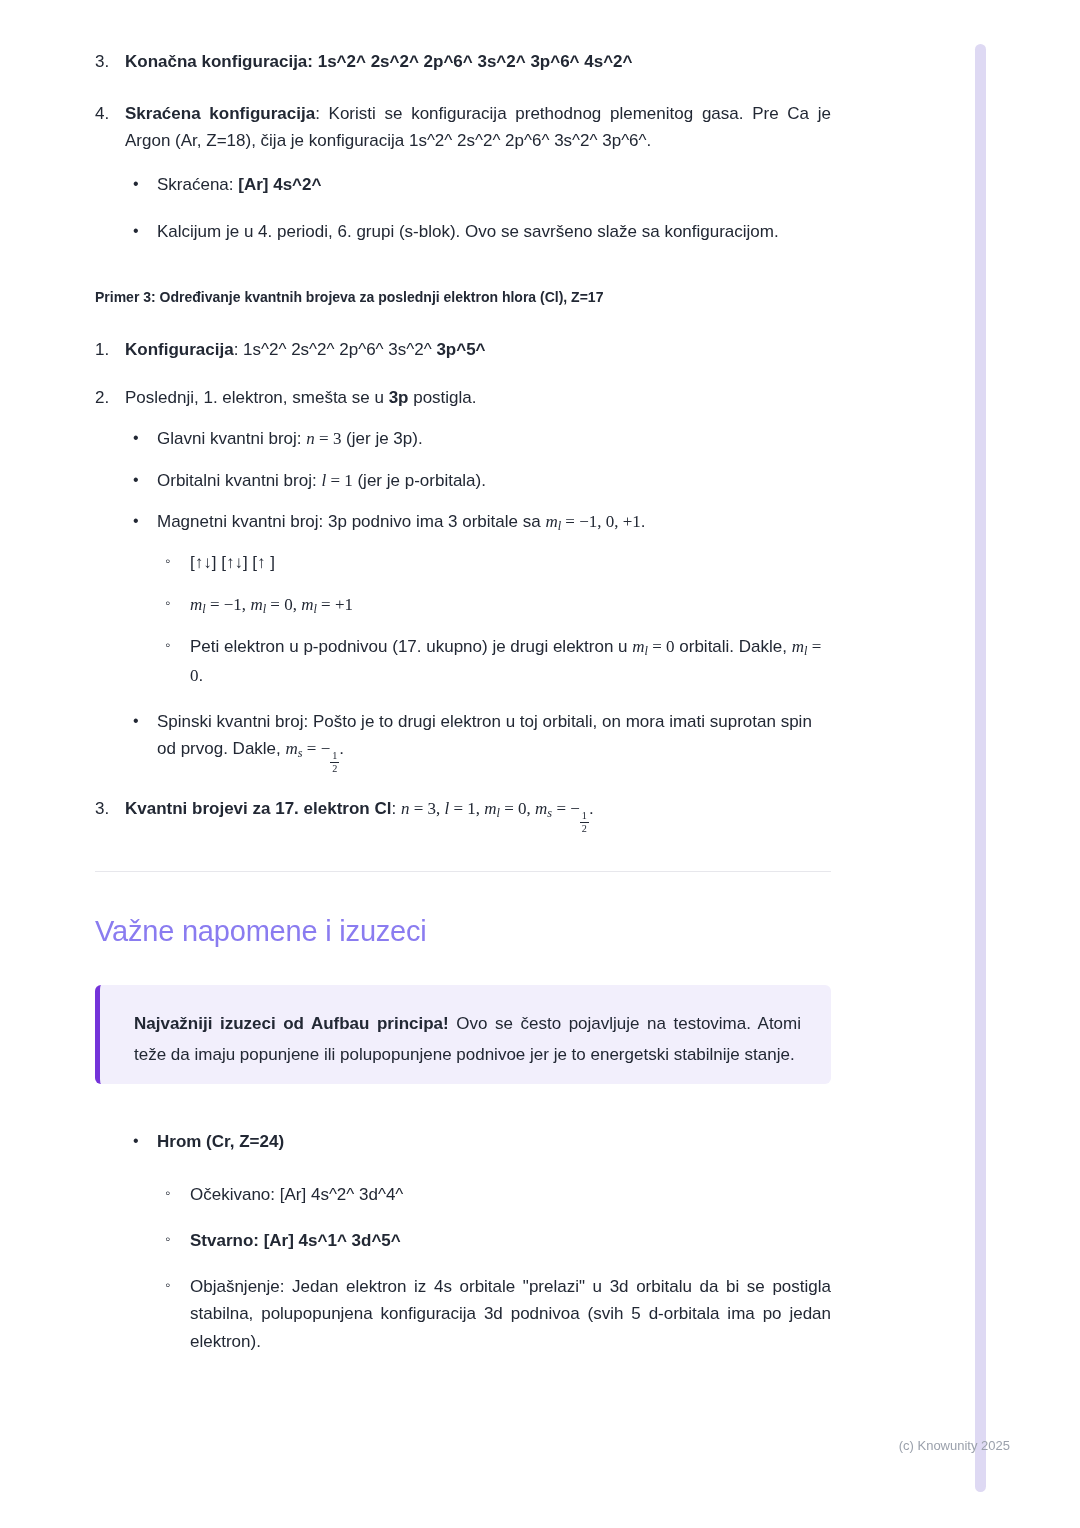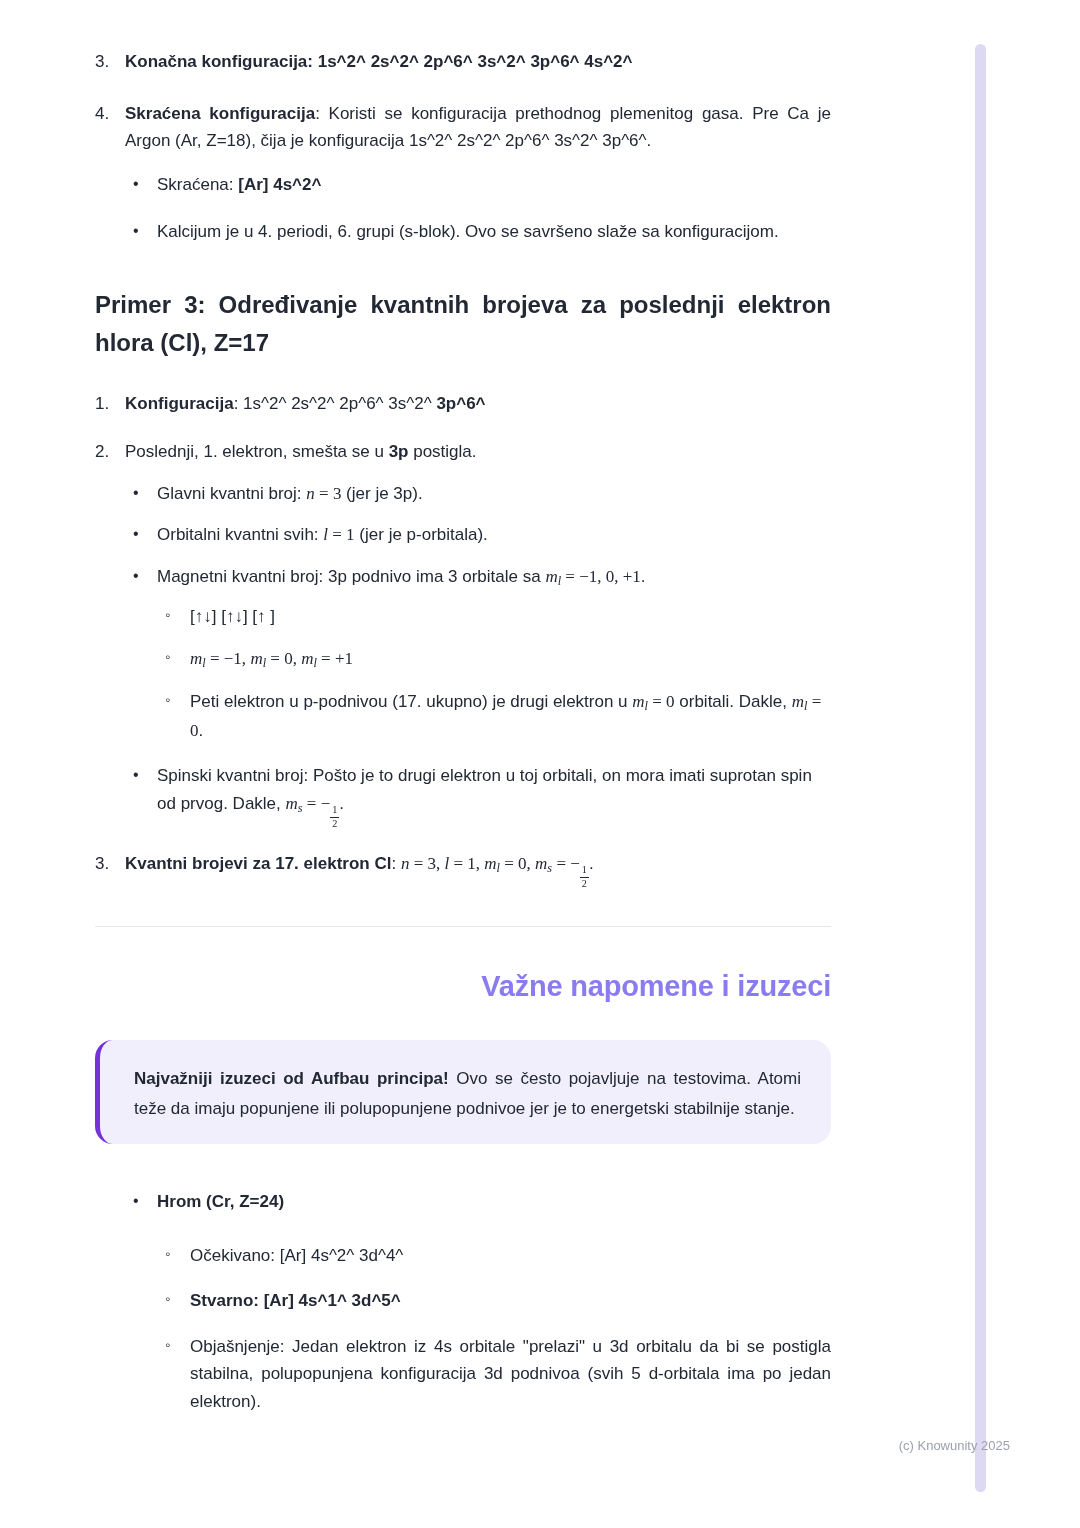--- a/index.html
+++ b/index.html
@@ -47,40 +47,39 @@
   .mb14 { margin-bottom: 14px; }
   .mb16 { margin-bottom: 16px; }
   .mb18 { margin-bottom: 18px; }
   .mb20 { margin-bottom: 20px; }
   .mb24 { margin-bottom: 24px; }
   .mb26 { margin-bottom: 26px; }
   .mb28 { margin-bottom: 28px; }
   .mb40 { margin-bottom: 40px; }
   .mb44 { margin-bottom: 44px; }
   .primer-heading {
-    font-size: 24px; font-weight: 700; line-height: 1.6;
+    font-size: 14px; font-weight: 700; line-height: 1.6;
     text-align: justify;
   }
   .divider {
     border: none;
     border-top: 1px solid var(--divider, #e7e7ec);
     margin: 36px 0;
   }
   .section-heading {
-    font-size: 29px; font-weight: 700;
+    font-size: 29px; font-weight: 400;
     color: var(--accent, #8a7cf0);
     letter-spacing: -0.2px;
     margin-bottom: 30px;
-    text-align: right;
   }
   .callout {
     background: var(--callout-bg, #f2effc);
     border-left: 5px solid var(--callout-border, #7433d9);
-    border-radius: 18px;
-    padding: 24px 30px 20px 34px;
+    border-radius: 6px;
+    padding: 24px 30px 14px 34px;
     text-align: justify;
     line-height: 1.78;
   }
   .scrollbar {
     position: absolute;
     left: 975px; top: 44px;
     width: 11px; height: 1448px;
     background: var(--scrollbar, #ded9f3);
     border-radius: 10px;
     z-index: 1;
@@ -116,36 +115,36 @@
 
   <div class="row l2 mb40">
     <span class="marker">•</span>
     <div class="content"><span>Kalcijum je u 4. periodi, 6. grupi (s-blok). Ovo se savršeno slaže sa konfiguracijom.</span></div>
   </div>
 
   <h2 class="primer-heading mb28">Primer 3: Određivanje kvantnih brojeva za poslednji elektron hlora (Cl), Z=17</h2>
 
   <div class="row mb20">
     <span class="num">1.</span>
-    <div class="content"><span class="b">Konfiguracija</span><span>: 1s^2^ 2s^2^ 2p^6^ 3s^2^ </span><span class="b">3p^6^</span></div>
+    <div class="content"><span class="b">Konfiguracija</span><span>: 1s^2^ 2s^2^ 2p^6^ 3s^2^ </span><span class="b">3p^5^</span></div>
   </div>
 
   <div class="row mb14">
     <span class="num">2.</span>
     <div class="content"><span>Poslednji, 1. elektron, smešta se u </span><span class="b">3p</span><span> postigla.</span></div>
   </div>
 
   <div class="row l2 mb14">
     <span class="marker">•</span>
     <div class="content"><span>Glavni kvantni broj: </span><span class="mi">n</span><span class="mr"> = 3</span><span> (jer je 3p).</span></div>
   </div>
 
   <div class="row l2 mb14">
     <span class="marker">•</span>
-    <div class="content"><span>Orbitalni kvantni svih: </span><span class="mi">l</span><span class="mr"> = 1</span><span> (jer je p-orbitala).</span></div>
+    <div class="content"><span>Orbitalni kvantni broj: </span><span class="mi">l</span><span class="mr"> = 1</span><span> (jer je p-orbitala).</span></div>
   </div>
 
   <div class="row l2 mb12">
     <span class="marker">•</span>
     <div class="content"><span>Magnetni kvantni broj: 3p podnivo ima 3 orbitale sa </span><span class="mi">m</span><sub class="msub">l</sub><span class="mr"> = −1, 0, +1</span><span>.</span></div>
   </div>
 
   <div class="row l3 mb14">
     <span class="marker">◦</span>
     <div class="content"><span>[↑↓] [↑↓] [↑ ]</span></div>

